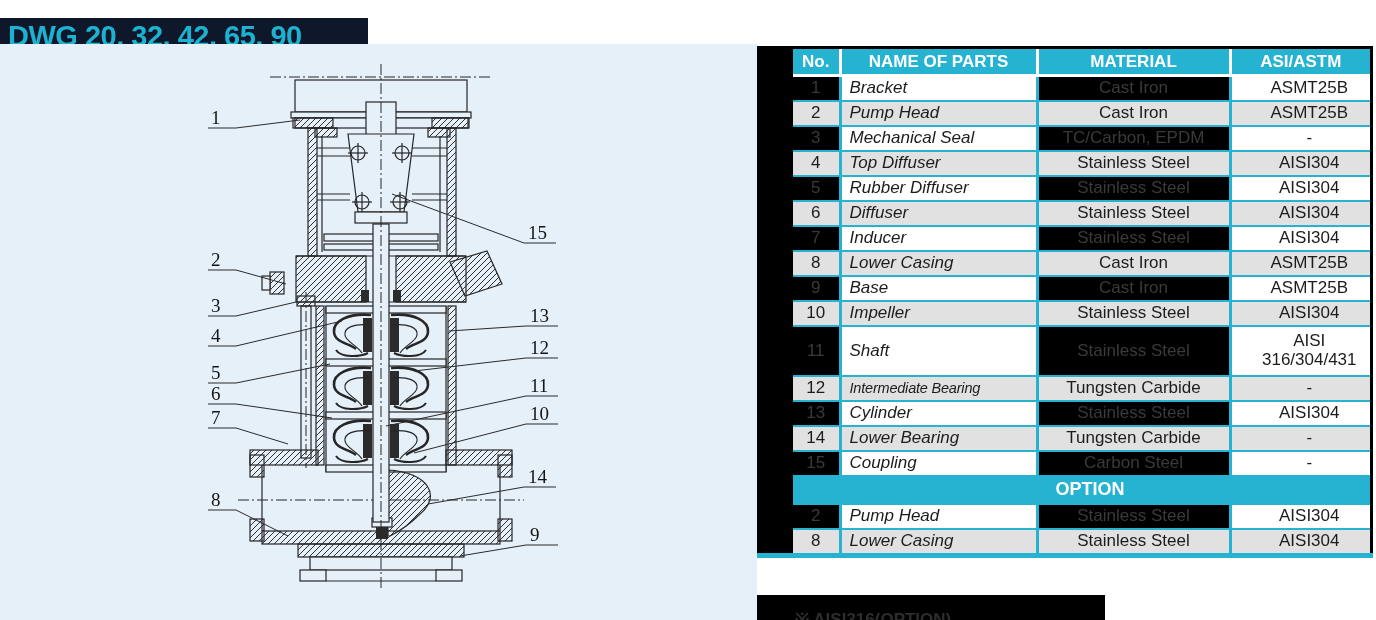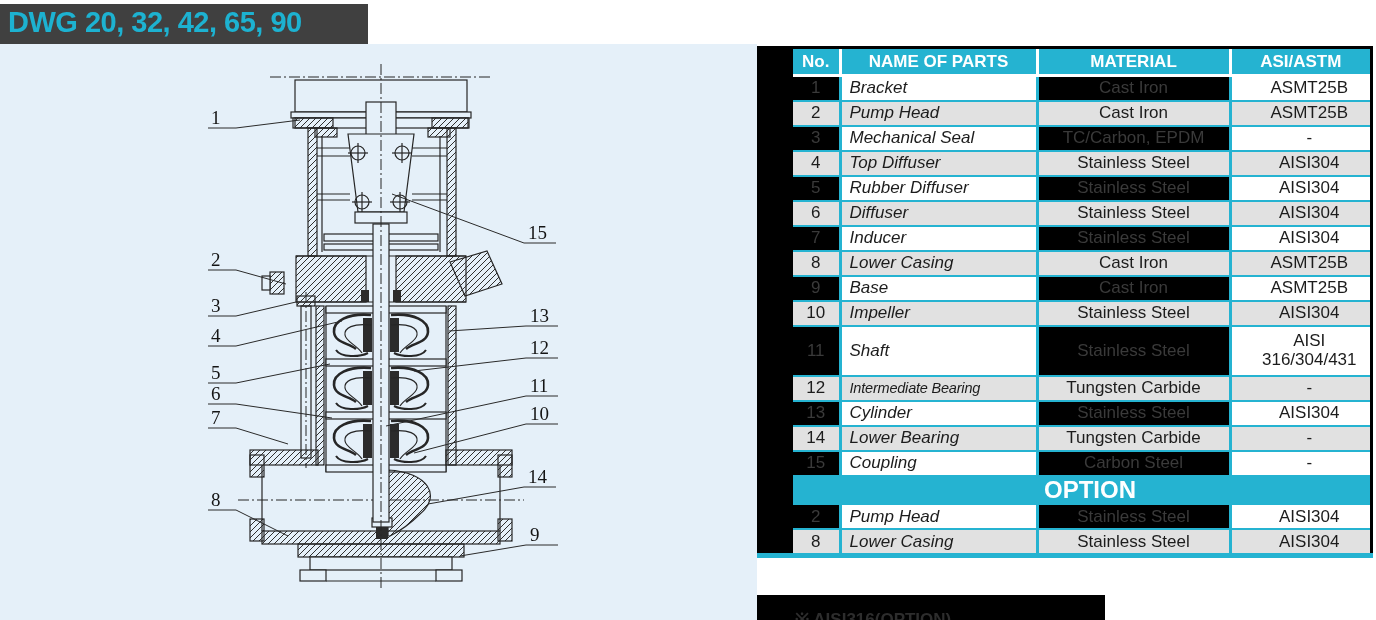--- a/index.html
+++ b/index.html
@@ -1,21 +1,21 @@
 <!DOCTYPE html>
 <html><head>
 <meta charset="utf-8">
 <style>
   html,body{margin:0;padding:0;}
   body{
     position:relative;width:1376px;height:620px;overflow:hidden;
     background:#ffffff;font-family:"Liberation Sans",sans-serif;
   }
   
-  .title-bar{position:absolute;left:0;top:4px;width:368px;height:44px;background:#404040;}
+  .title-bar{position:absolute;left:0;top:18px;width:368px;height:44px;background:#0f172a;}
   .title-text{
     position:absolute;left:8px;top:2px;font-size:29px;font-weight:bold;
     color:#1db2d1;letter-spacing:-0.5px;white-space:nowrap;
   }
   
   .drawing-panel{position:absolute;left:0;top:44px;width:757px;height:576px;background:#e5f0f9;}
   .drawing-panel svg{position:absolute;left:0;top:0;}
   
   .table-wrap{
     position:absolute;left:757px;top:46px;width:616px;box-sizing:border-box;
@@ -34,21 +34,21 @@
   }
   .parts td:last-child{border-right:none;padding-left:17px;}
   .parts tr:last-child td{border-bottom:none;}
   .parts td.name{text-align:left;padding-left:8px;font-style:italic;}
   .parts tr.gray td{background:#e1e1e1;}
   .parts tr.dark td.no,.parts tr.dark td.mat{background:#000;color:#3a3a3a;}
   .parts tr.tall td{height:48px;}
   .parts td.astm{white-space:pre-line;}
   .parts tr.small td.name{font-size:14.5px;letter-spacing:-0.2px;margin-left:6px;}
   .parts tr.option-bar td{
-    background:#25b3d1;color:#fff;font-weight:bold;font-size:24px;height:26px;text-align:center;
+    background:#25b3d1;color:#fff;font-weight:bold;font-size:18px;height:26px;text-align:center;
   }
   
   .footnote{
     position:absolute;left:757px;top:595px;width:348px;height:37px;background:#000;
     box-sizing:border-box;padding:12px 0 0 38px;color:#2d2d2d;font-weight:bold;font-size:17px;
   }
   
   .ln{stroke:#262626;stroke-width:1.2;fill:none;}
   .lnT{stroke:#262626;stroke-width:2.6;fill:none;}
   .fillbg{fill:#e5f0f9;stroke:#262626;stroke-width:1.2;}

